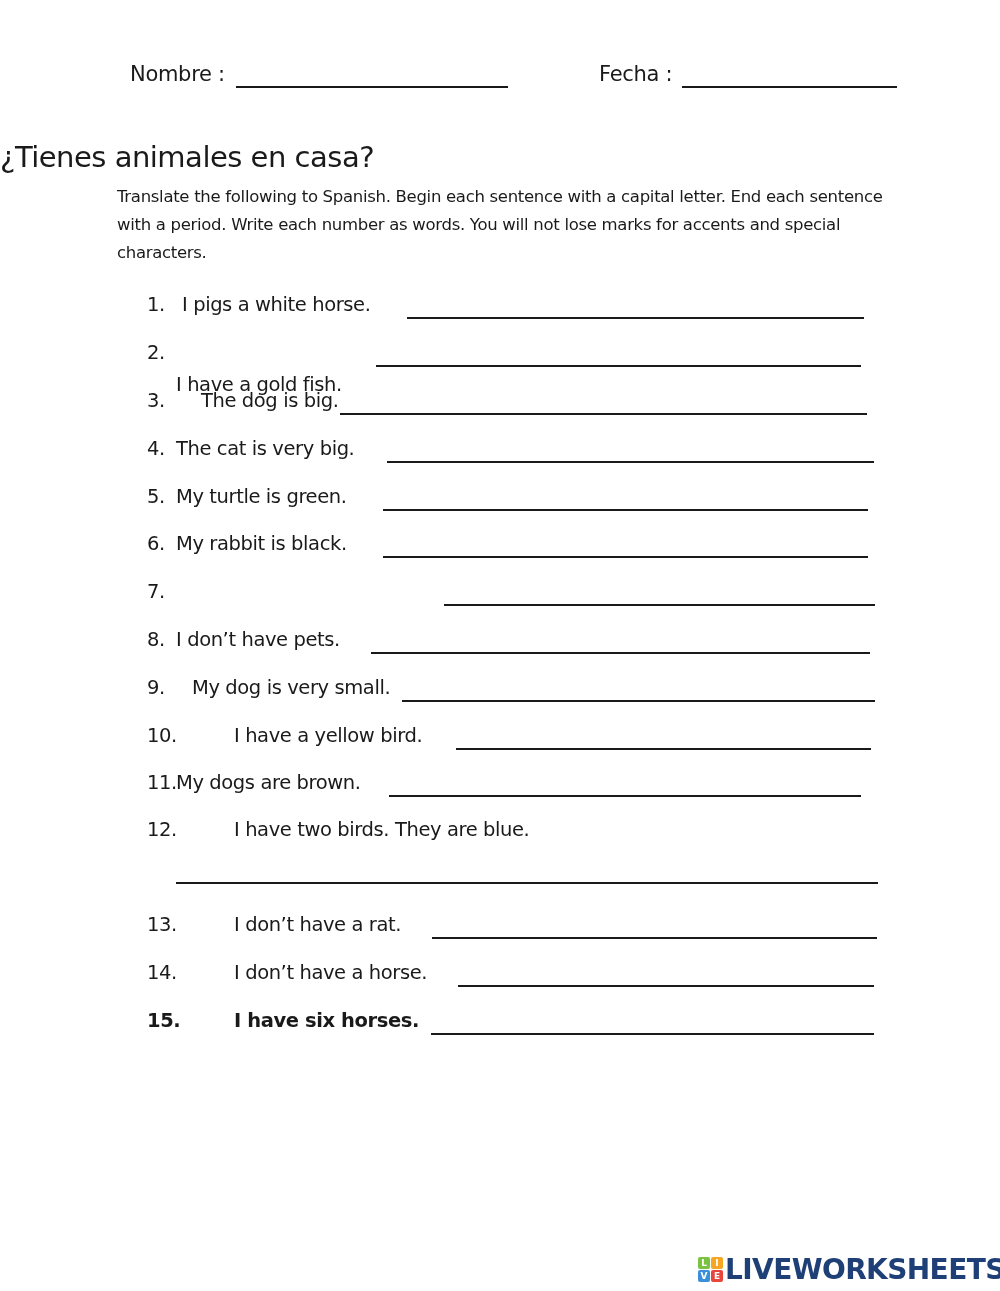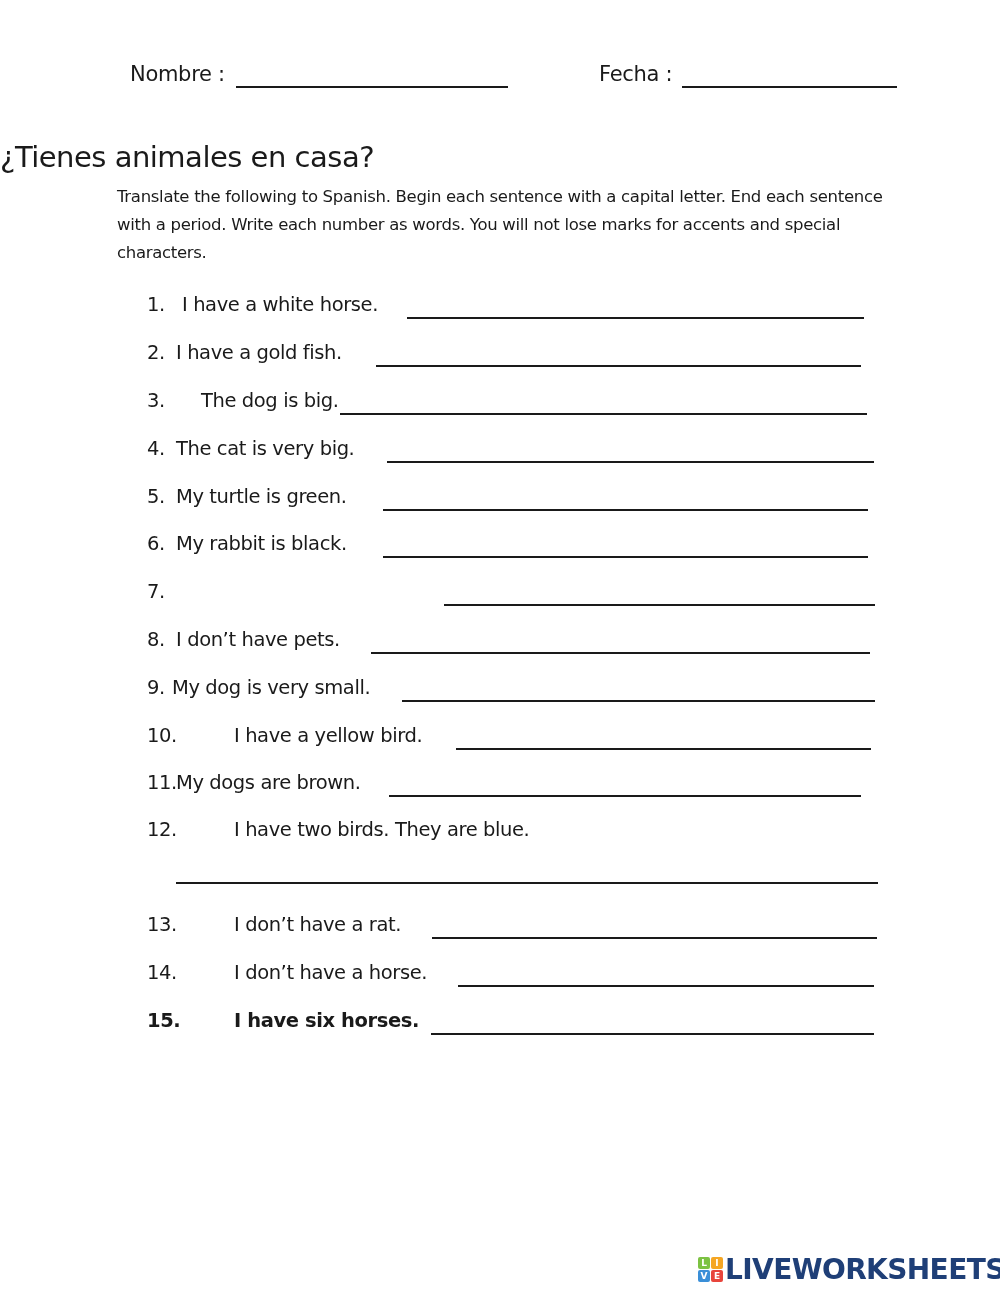--- a/index.html
+++ b/index.html
@@ -44,26 +44,26 @@
   <div class="blank" style="left:682px;top:26px;width:215px;"></div>
 </div>
 
 <div class="title">¿Tienes animales en casa?</div>
 
 <div class="instructions">Translate the following to Spanish.  Begin each sentence with a capital letter.  End each sentence with a period.  Write each number as words.  You will not lose marks for accents and special characters.</div>
 
 <div>
   <div class="q" style="top:293px;">
     <span class="num">1.</span>
-    <span class="text" style="left:182px;">I have a white horse.</span>
+    <span class="text" style="left:182px;">I pigs a white horse.</span>
     <div class="line" style="left:407px;width:457px;"></div>
   </div>
   <div class="q" style="top:341px;">
     <span class="num">2.</span>
-    <span class="text" style="left:176px;">I have a gold fish.</span>
+    <span class="text" style="left:176px;margin-top:32px;">I have a gold fish.</span>
     <div class="line" style="left:376px;width:485px;"></div>
   </div>
   <div class="q" style="top:389px;">
     <span class="num">3.</span>
     <span class="text" style="left:176px;margin-left:25px;">The dog is big.</span>
     <div class="line" style="left:340px;width:527px;"></div>
   </div>
   <div class="q" style="top:437px;">
     <span class="num">4.</span>
     <span class="text" style="left:176px;text-align:right;">The cat is very big.</span>
@@ -83,21 +83,21 @@
     <span class="num">7.</span>
     <div class="line" style="left:444px;width:431px;"></div>
   </div>
   <div class="q" style="top:628px;">
     <span class="num">8.</span>
     <span class="text" style="left:176px;">I don’t have pets.</span>
     <div class="line" style="left:371px;width:499px;"></div>
   </div>
   <div class="q" style="top:676px;">
     <span class="num">9.</span>
-    <span class="text" style="left:172px;">My dog is very small.</span>
+    <span class="text" style="left:192px;">My dog is very small.</span>
     <div class="line" style="left:402px;width:473px;"></div>
   </div>
   <div class="q" style="top:724px;">
     <span class="num">10.</span>
     <span class="text" style="left:234px;">I have a yellow bird.</span>
     <div class="line" style="left:456px;width:415px;"></div>
   </div>
   <div class="q" style="top:771px;">
     <span class="num">11.</span>
     <span class="text" style="left:176px;">My dogs are brown.</span>

